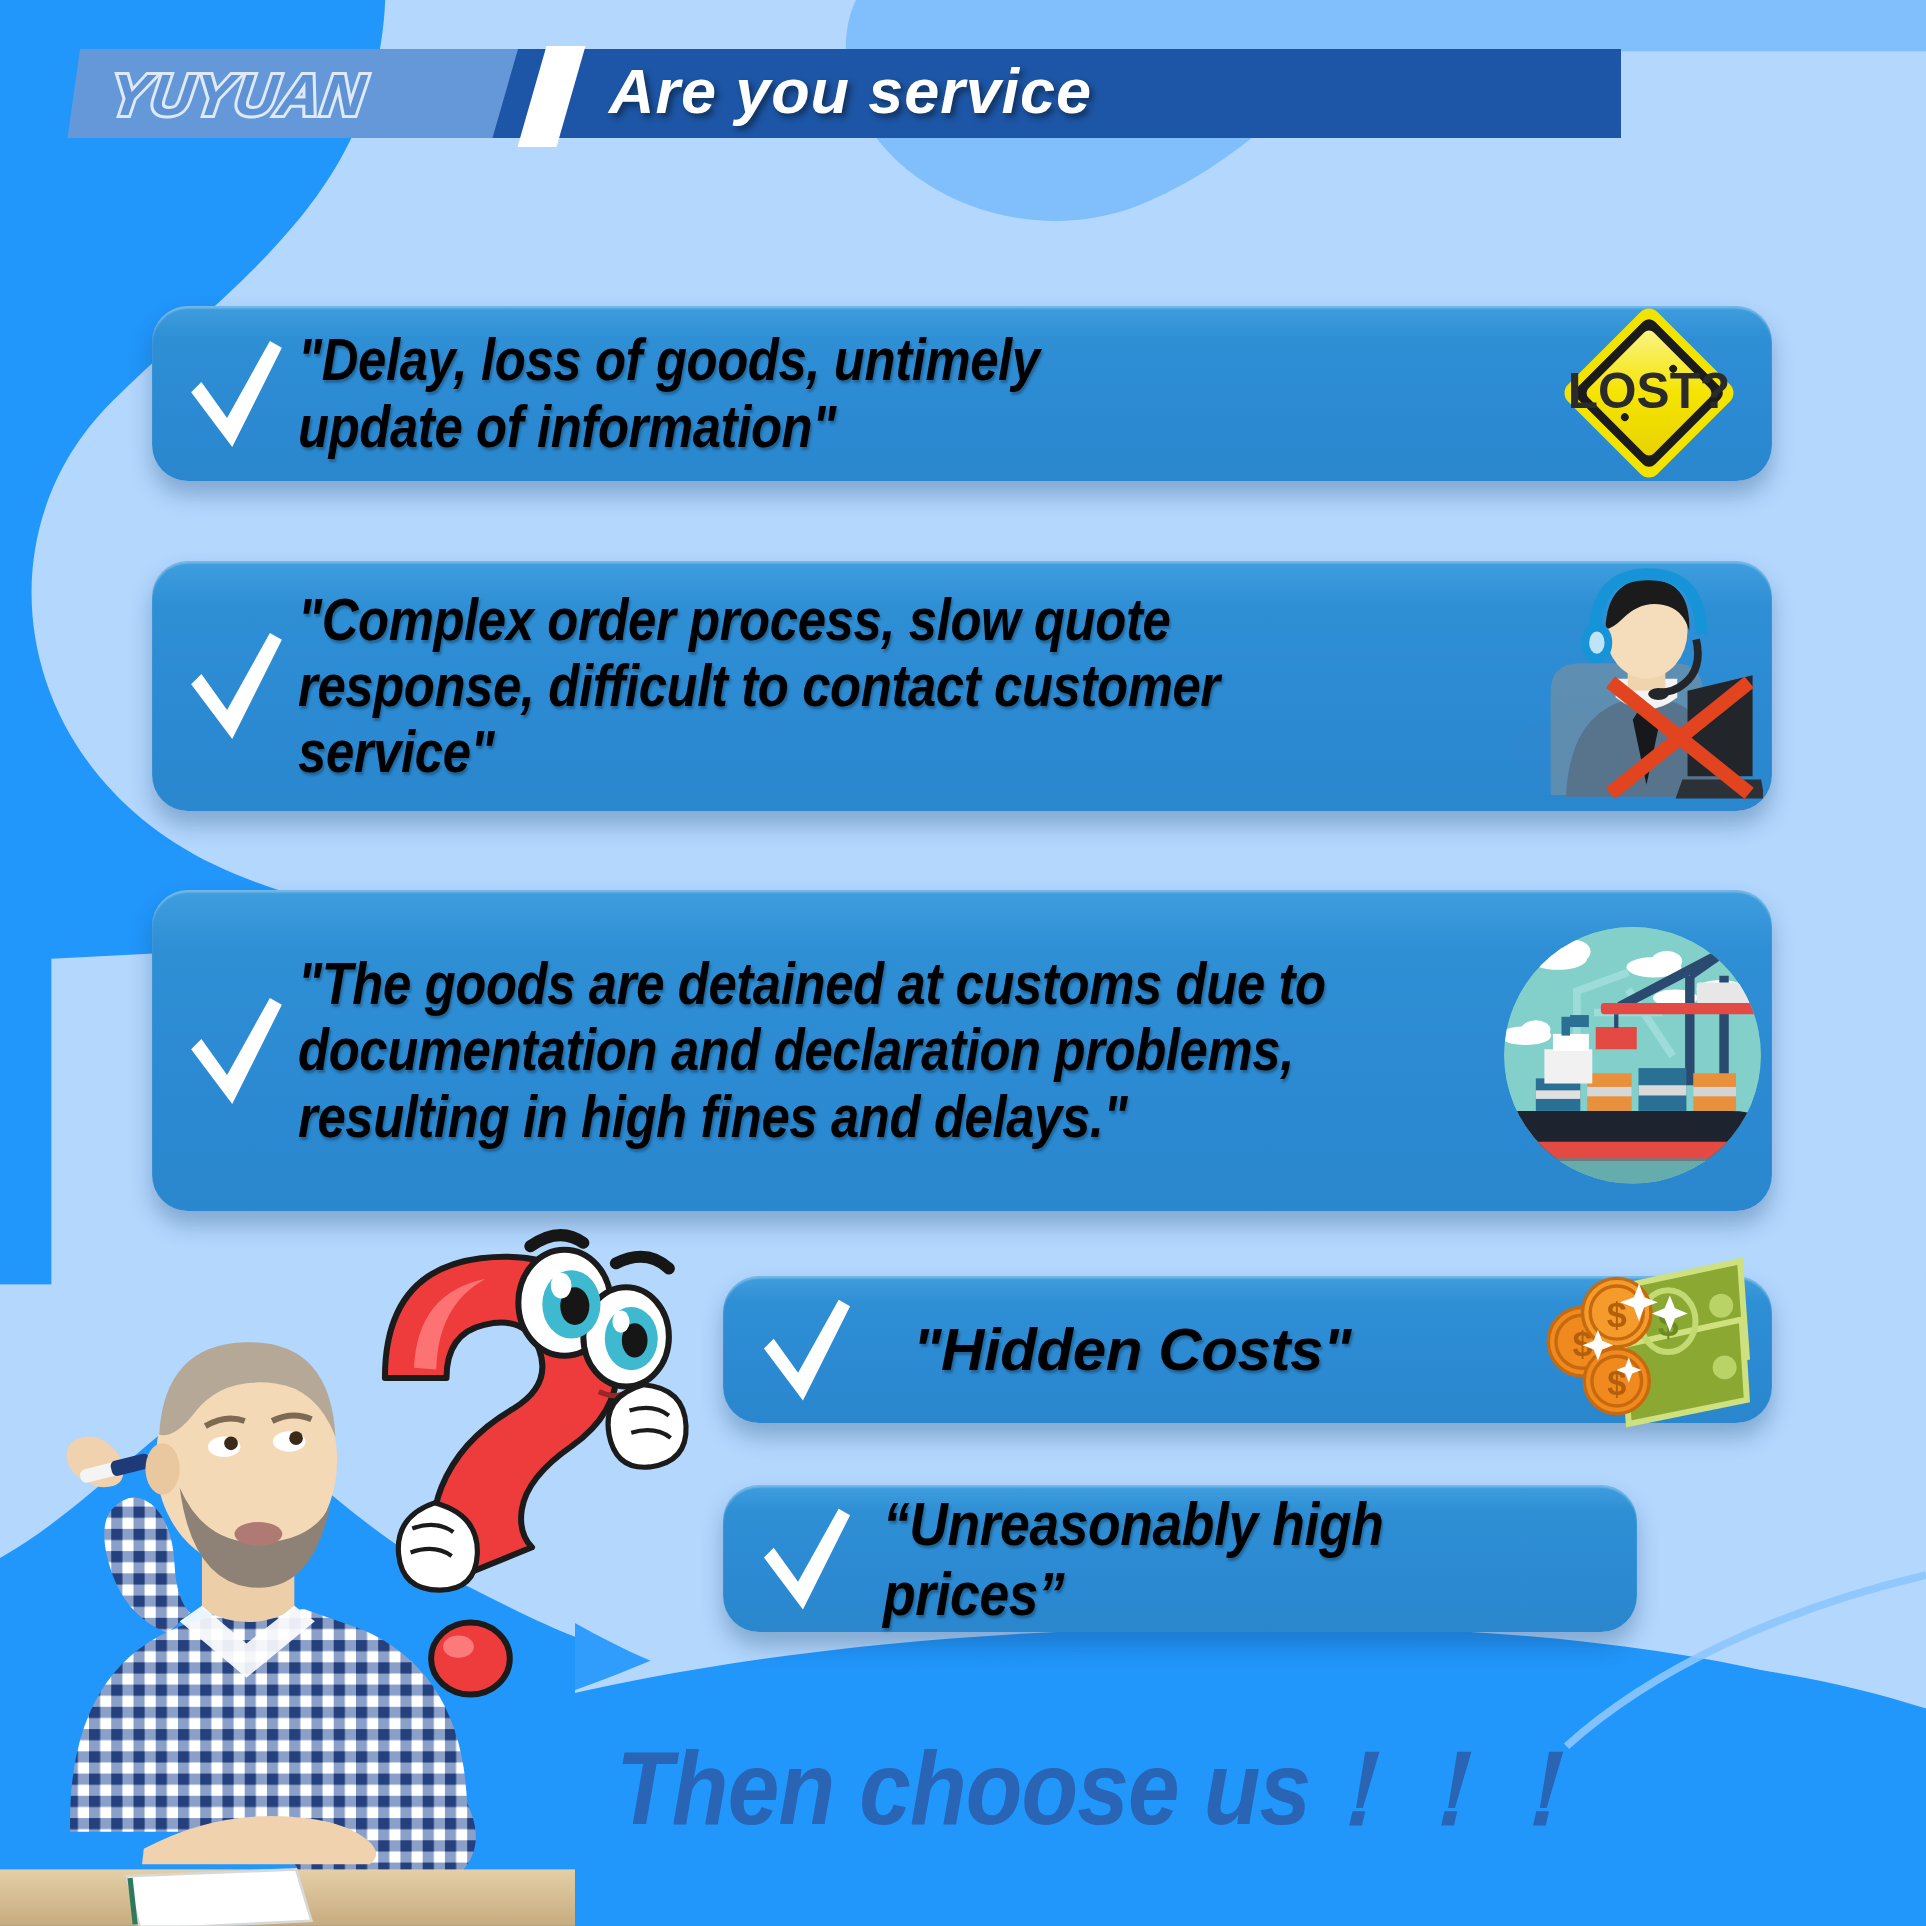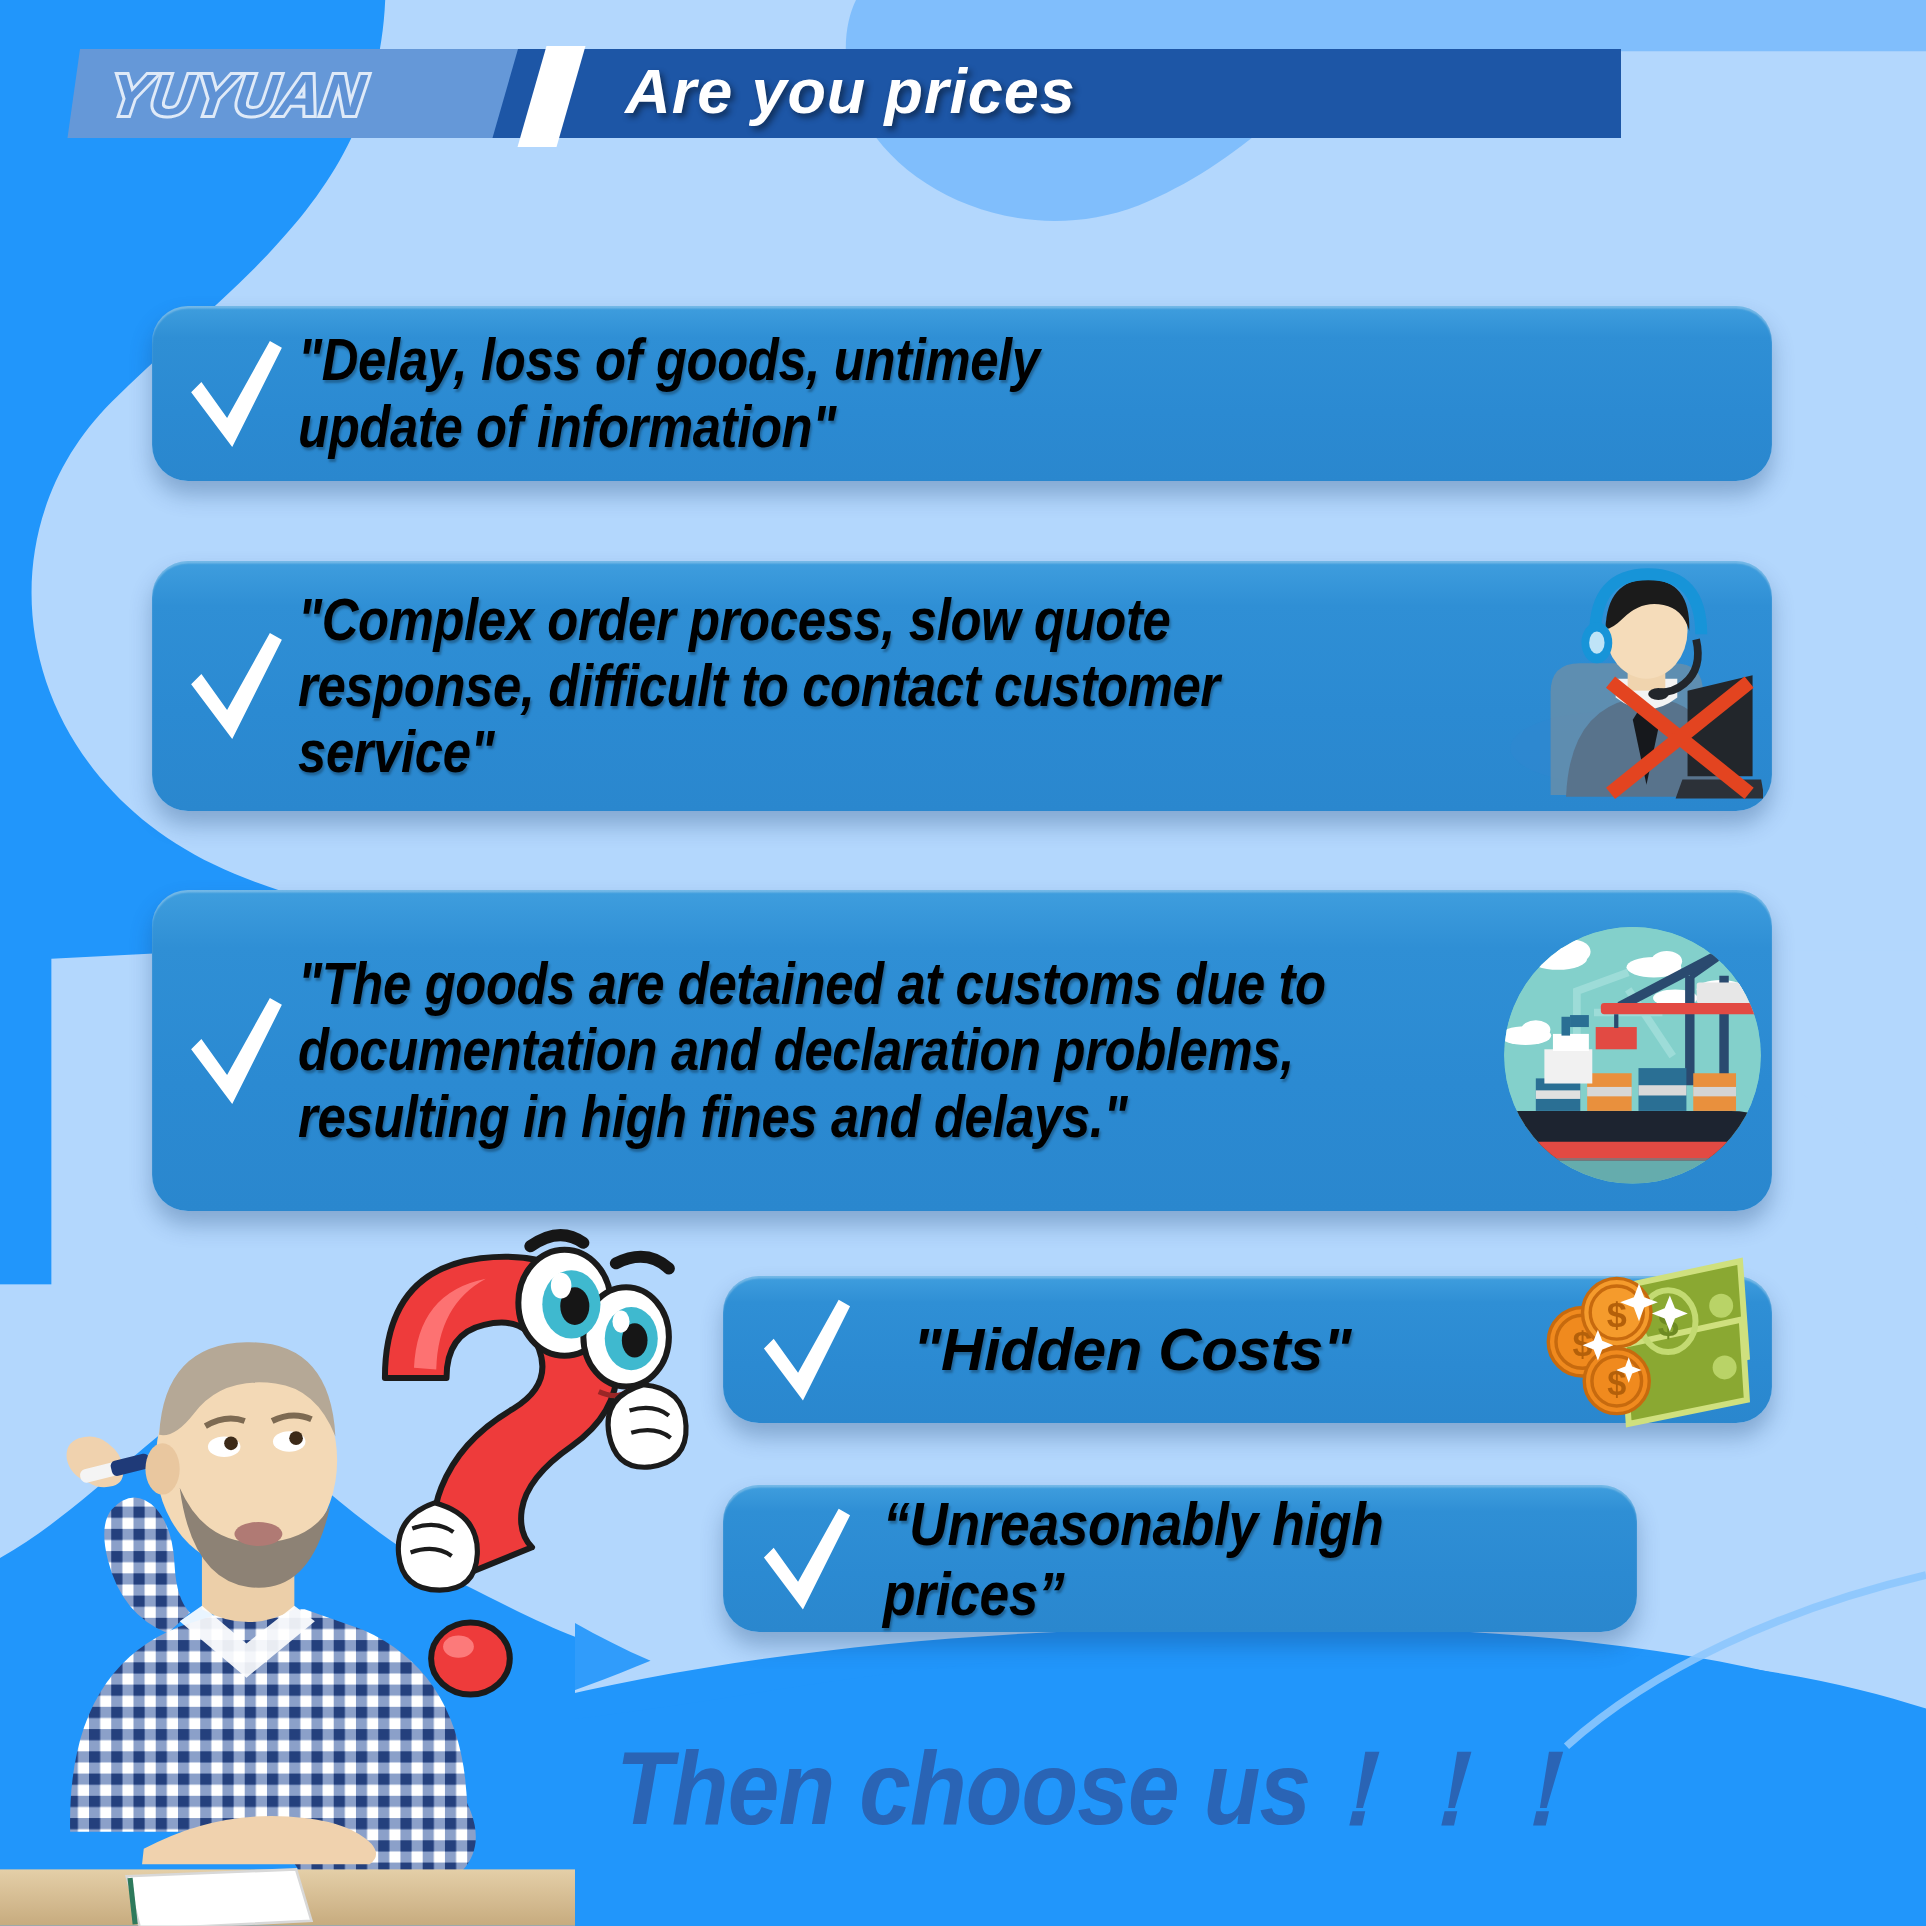--- a/index.html
+++ b/index.html
@@ -125,30 +125,49 @@
 
     <path d="M 2250 1840 C 2080 1880 1930 1950 1830 2040" stroke="#8cc6fd" stroke-width="9" fill="none" opacity=".9"></path>
   </svg>
 </div>
 
 <div class="header">
   <div class="hdr-logo-box"></div>
   <div class="hdr-title-bar"></div>
   <div class="hdr-slash"></div>
   <div class="hdr-logo-text">YUYUAN</div>
-  <div class="hdr-title">Are you prices</div>
+  <div class="hdr-title">Are you service</div>
 </div>
 
 <div class="card" id="card1">
   <span class="check">
     <svg width="101" height="110" viewBox="0 0 118 128">
       <path d="M6 62 L18 50 L48 92 L98 2 L112 10 L54 126 Z" fill="#ffffff"></path>
     </svg>
   </span>
   <div class="card-text cond">"Delay, loss of goods, untimely update of information"</div>
+  <span class="card-icon" id="icon1">
+    <svg width="188" height="180" viewBox="0 0 220 210">
+      <g transform="translate(110,105) rotate(45)">
+        <rect x="-74" y="-74" width="148" height="148" rx="14" fill="#f2e400"></rect>
+        <rect x="-64" y="-64" width="128" height="128" rx="10" fill="#1b1b1b"></rect>
+        <rect x="-54" y="-54" width="108" height="108" rx="8" fill="url(#gy)"></rect>
+        <circle cx="0" cy="-40" r="4.5" fill="#1b1b1b"></circle>
+        <circle cx="0" cy="40" r="4.5" fill="#1b1b1b"></circle>
+      </g>
+      <defs>
+        <linearGradient id="gy" x1="0" y1="0" x2="1" y2="1">
+          <stop offset="0" stop-color="#fbf48a"></stop>
+          <stop offset=".5" stop-color="#f5e400"></stop>
+          <stop offset="1" stop-color="#e8d200"></stop>
+        </linearGradient>
+      </defs>
+      <text x="110" y="123" text-anchor="middle" font-family="'Liberation Sans',sans-serif" font-size="58" font-weight="bold" fill="#2b2b2b">LOST?</text>
+    </svg>
+  </span>
 </div>
 
 <div class="card" id="card2">
   <span class="check">
     <svg width="101" height="110" viewBox="0 0 118 128">
       <path d="M6 62 L18 50 L48 92 L98 2 L112 10 L54 126 Z" fill="#ffffff"></path>
     </svg>
   </span>
   <div class="card-text cond">"Complex order process, slow quote response, difficult to contact customer service"</div>
   <span class="card-icon" id="icon2">

